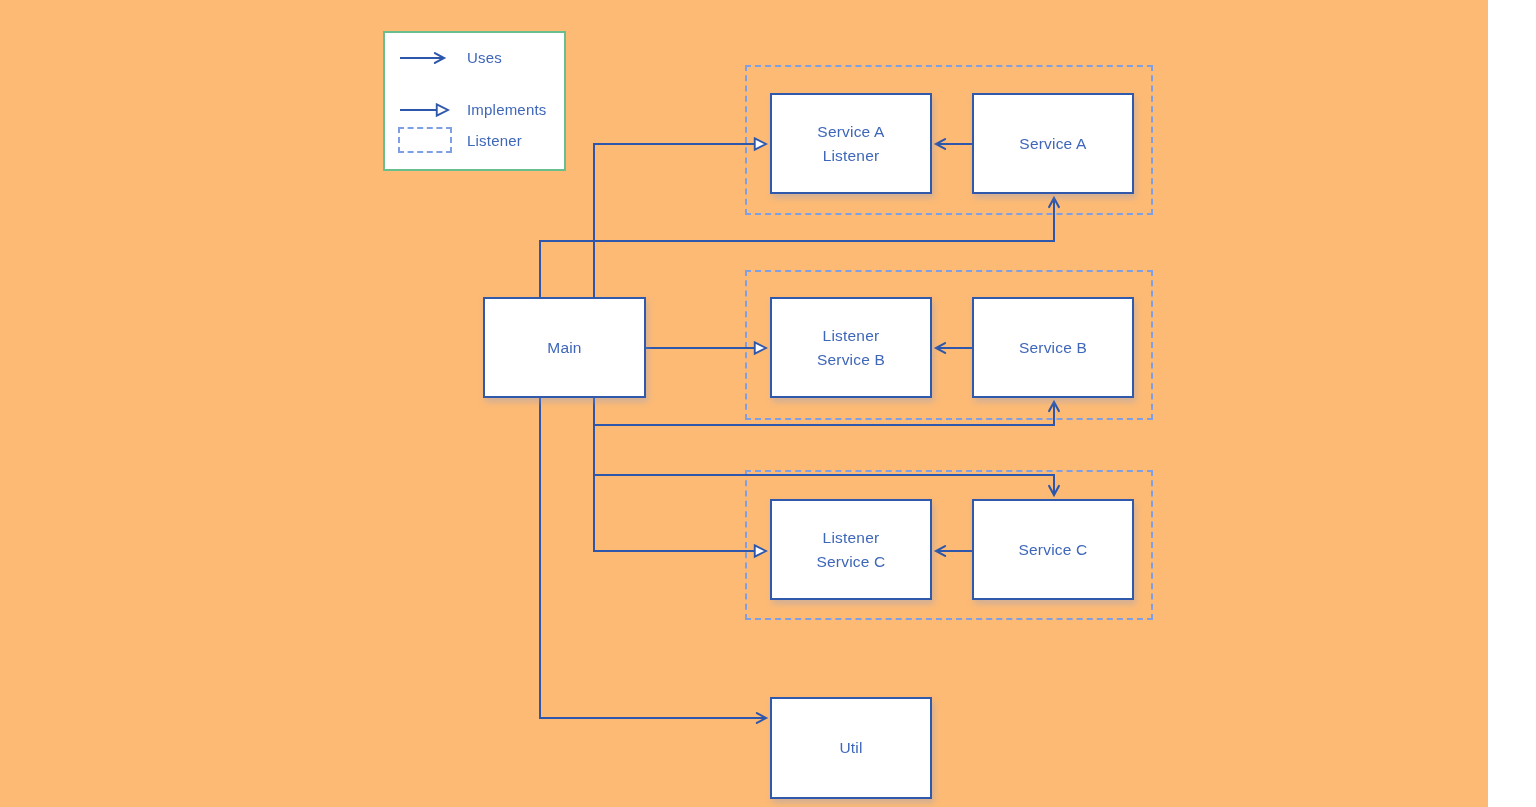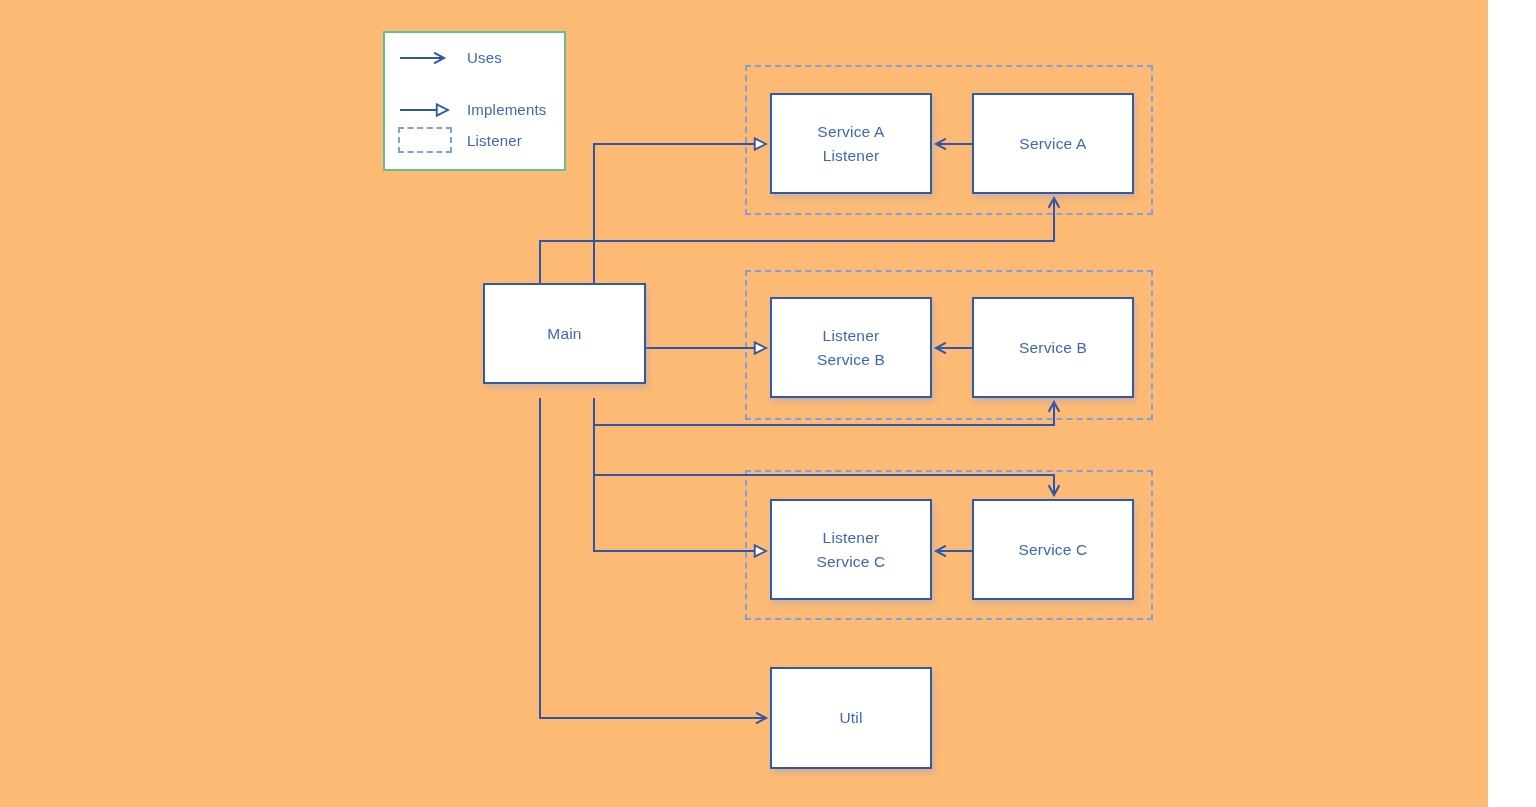--- a/index.html
+++ b/index.html
@@ -96,35 +96,35 @@
       <span class="legend-label">Implements</span>
     </div>
     <div class="legend-row" style="top:94px">
       <span class="legend-swatch">
         <span class="element-swatch"></span>
       </span>
       <span class="legend-label">Listener</span>
     </div>
   </div>
 
-  <div class="node" style="left:483px;top:283px;width:163px;height:101px">Main</div>
+  <div class="node" style="left:483px;top:297px;width:163px;height:101px">Main</div>
 
   <div class="node" style="left:770px;top:93px;width:162px;height:101px">Service A
 Listener</div>
   <div class="node" style="left:972px;top:93px;width:162px;height:101px">Service A</div>
 
   <div class="node" style="left:770px;top:297px;width:162px;height:101px">Listener
 Service B</div>
   <div class="node" style="left:972px;top:297px;width:162px;height:101px">Service B</div>
 
   <div class="node" style="left:770px;top:499px;width:162px;height:101px">Listener
 Service C</div>
   <div class="node" style="left:972px;top:499px;width:162px;height:101px">Service C</div>
 
-  <div class="node" style="left:770px;top:667px;width:162px;height:102px">Util</div>
+  <div class="node" style="left:770px;top:697px;width:162px;height:102px">Util</div>
 
   <div class="logo">
     <svg width="44" height="60" viewBox="0 0 44 60">
       <g transform="rotate(45 22 24)" fill="var(--logo,#2d52c2)">
         <rect x="17" y="0" width="10" height="48"></rect>
         <rect x="7" y="11" width="30" height="10"></rect>
       </g>
     </svg>
   </div>
   <span class="registered">®</span>

